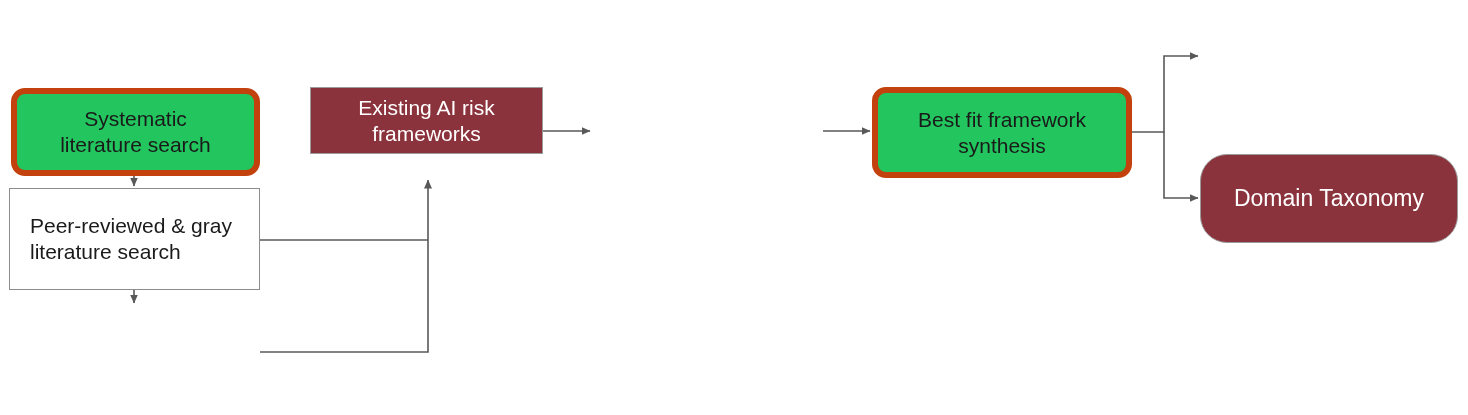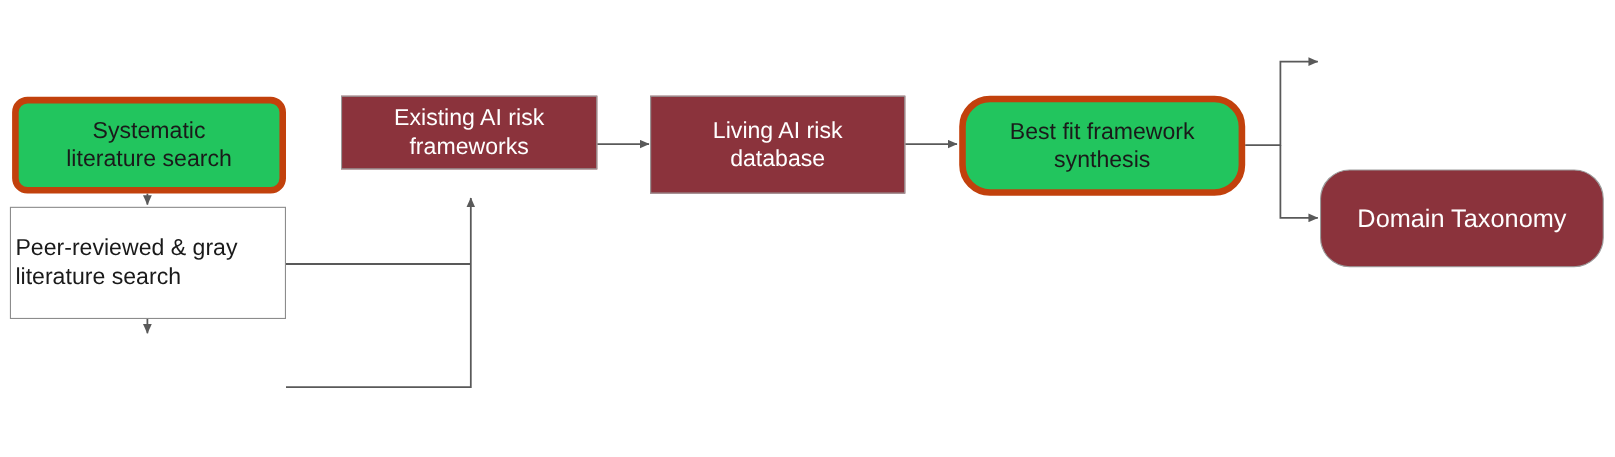--- a/index.html
+++ b/index.html
@@ -40,21 +40,21 @@
     color: #ffffff;
     font-size: 21px;
   }
   .node.white {
     background: #ffffff;
     border: 1px solid #8c8c8c;
     color: #1a1a1a;
     font-size: 21px;
     justify-content: flex-start;
     text-align: left;
-    padding-left: 4px;
+    padding-left: 20px;
     padding-right: 8px;
   }
   .node.red.taxonomy {
     font-size: 23px;
   }
   svg.edges {
     position: absolute;
     left: 0;
     top: 0;
     width: 1468px;
@@ -110,22 +110,20 @@
   <div class="node gray" style="left:11px; top:88px; width:249px; height:88px;">Systematic
 literature search</div>
 
   <div class="node white" style="left:9px; top:188px; width:251px; height:102px;">Peer-reviewed &amp; gray
 literature search</div>
 
 
   <div class="node red" style="left:310px; top:87px; width:233px; height:67px;">Existing AI risk
 frameworks</div>
 
-  <div class="node red" style="left:591px; top:87px; width:232px; height:89px;">Living AI risk
-database</div>
 
-  <div class="node gray" style="left:872px; top:87px; width:260px; height:91px;border-radius:28px;">Best fit framework
+  <div class="node gray" style="left:872px; top:87px; width:260px; height:91px;">Best fit framework
 synthesis</div>
 
 
   <div class="node red taxonomy" style="left:1200px; top:154px; width:258px; height:89px;border-radius:27px;">Domain Taxonomy</div>
 
 </div>
 
 </body></html>

